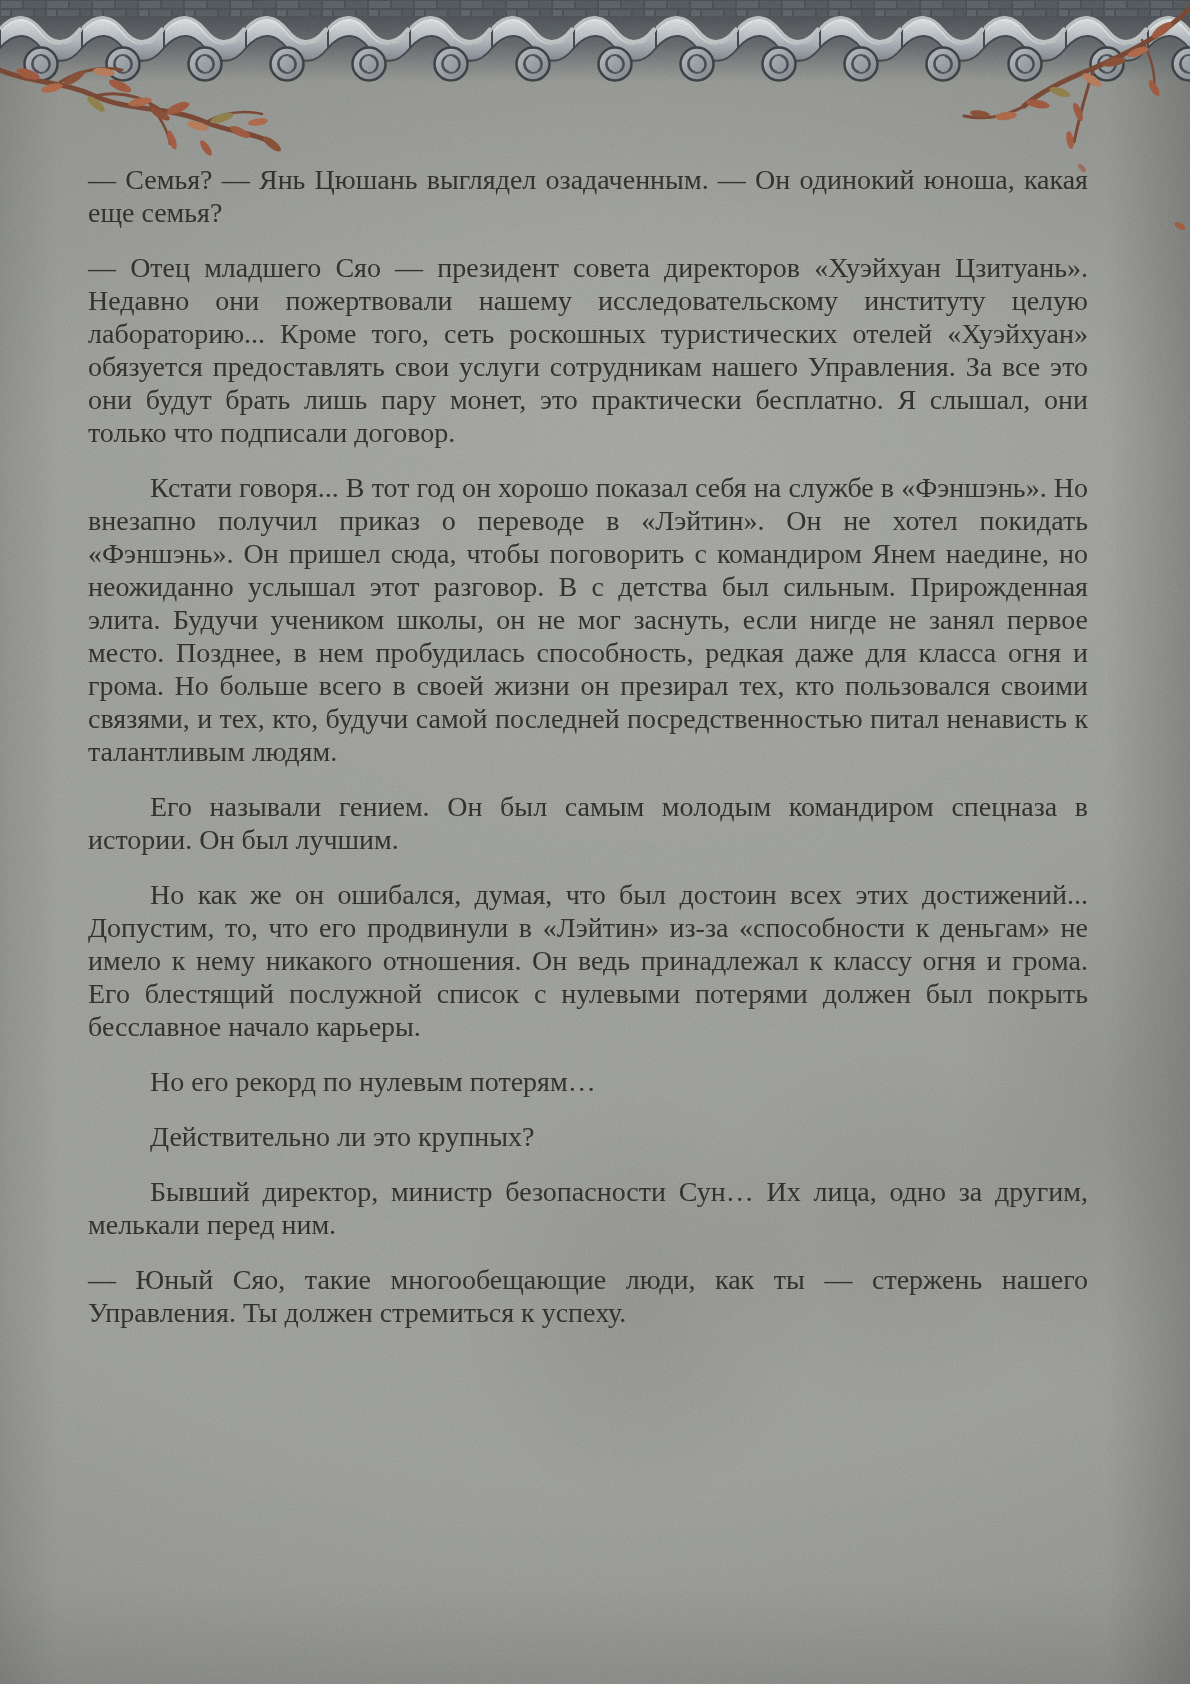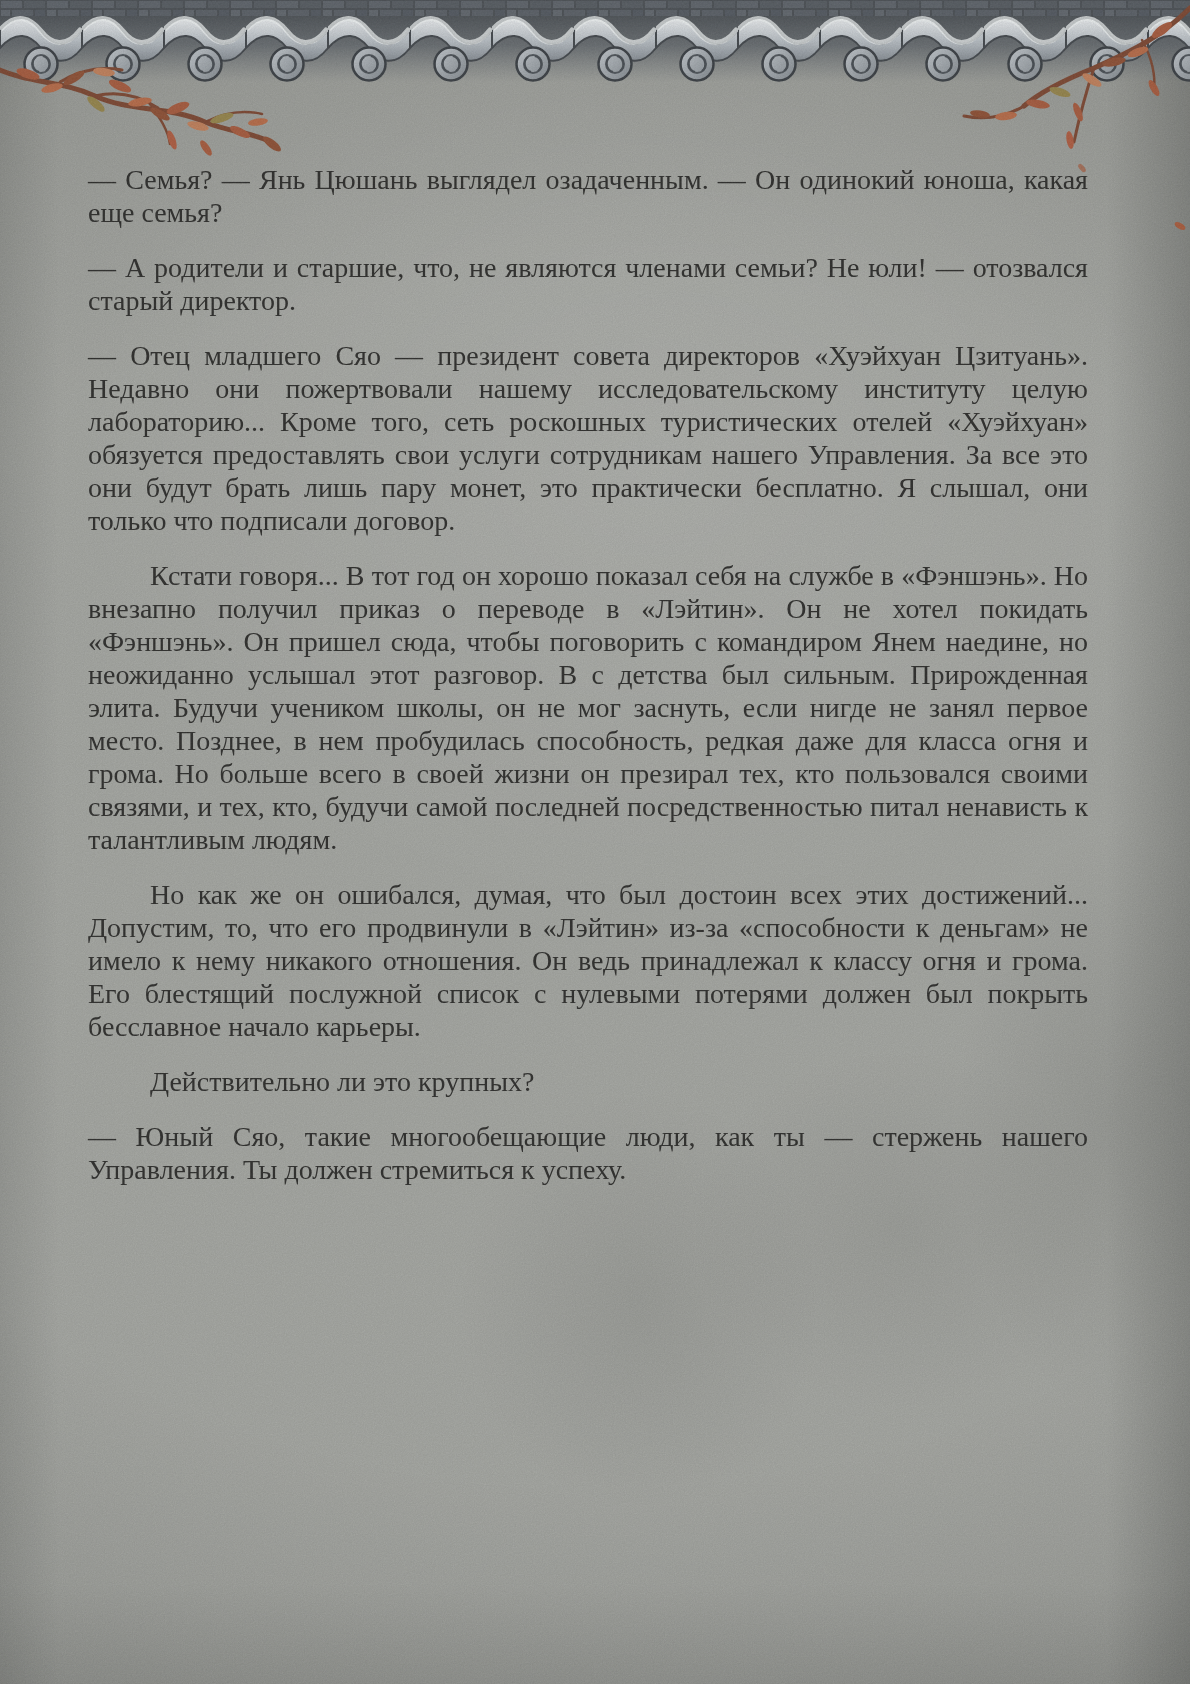--- a/index.html
+++ b/index.html
@@ -122,25 +122,27 @@
       <ellipse cx="64" cy="116" rx="11" ry="4" fill="#b96b47" transform="rotate(-6 64 116)"></ellipse>
       <ellipse cx="38" cy="114" rx="10" ry="3.5" fill="#8f4f33" transform="rotate(8 38 114)"></ellipse>
       <ellipse cx="212" cy="88" rx="9" ry="3.5" fill="#a85a3c" transform="rotate(60 212 88)"></ellipse>
       <ellipse cx="238" cy="226" rx="6" ry="3" fill="#b0542f" opacity="0.85" transform="rotate(30 238 226)"></ellipse>
       <ellipse cx="140" cy="168" rx="5" ry="2.5" fill="#a85a3c" opacity="0.7" transform="rotate(50 140 168)"></ellipse>
     </g>
   </svg>
 
   <article class="content">
     <p class="dialogue">— Семья? — Янь Цюшань выглядел озадаченным. — Он одинокий юноша, какая еще семья?</p>
-    <p class="dialogue">— А родители и старшие, что, не являются членами семьи? Не юли! — отозвался старый директор.</p>
     <p class="dialogue">— Отец младшего Сяо — президент совета директоров «Хуэйхуан Цзитуань». Недавно они пожертвовали нашему исследовательскому институту целую лабораторию... Кроме того, сеть роскошных туристических отелей «Хуэйхуан» обязуется предоставлять свои услуги сотрудникам нашего Управления. За все это они будут брать лишь пару монет, это практически бесплатно. Я слышал, они только что подписали договор.</p>
     <p class="indent">Кстати говоря... В тот год он хорошо показал себя на службе в «Фэншэнь». Но внезапно получил приказ о переводе в «Лэйтин». Он не хотел покидать «Фэншэнь». Он пришел сюда, чтобы поговорить с командиром Янем наедине, но неожиданно услышал этот разговор. В с детства был сильным. Прирожденная элита. Будучи учеником школы, он не мог заснуть, если нигде не занял первое место. Позднее, в нем пробудилась способность, редкая даже для класса огня и грома. Но больше всего в своей жизни он презирал тех, кто пользовался своими связями, и тех, кто, будучи самой последней посредственностью питал ненависть к талантливым людям.</p>
+    <p class="indent">Его называли гением. Он был самым молодым командиром спецназа в истории. Он был лучшим.</p>
     <p class="indent">Но как же он ошибался, думая, что был достоин всех этих достижений... Допустим, то, что его продвинули в «Лэйтин» из-за «способности к деньгам» не имело к нему никакого отношения. Он ведь принадлежал к классу огня и грома. Его блестящий послужной список с нулевыми потерями должен был покрыть бесславное начало карьеры.</p>
+    <p class="indent">Но его рекорд по нулевым потерям…</p>
     <p class="indent">Действительно ли это крупных?</p>
+    <p class="indent">Бывший директор, министр безопасности Сун… Их лица, одно за другим, мелькали перед ним.</p>
     <p class="dialogue">— Юный Сяо, такие многообещающие люди, как ты — стержень нашего Управления. Ты должен стремиться к успеху.</p>
   </article>
 
   <svg class="grain" width="1190" height="1684">
     <filter id="gnDark">
         <feTurbulence type="fractalNoise" baseFrequency="0.9" numOctaves="2" stitchTiles="stitch"></feTurbulence>
       <feColorMatrix type="matrix" values="0 0 0 0 0  0 0 0 0 0  0 0 0 0 0  0.55 0.55 0.55 0 0"></feColorMatrix>
       </filter>
     <filter id="gnLight">
         <feTurbulence type="fractalNoise" baseFrequency="0.55" numOctaves="2" seed="7" stitchTiles="stitch"></feTurbulence>

